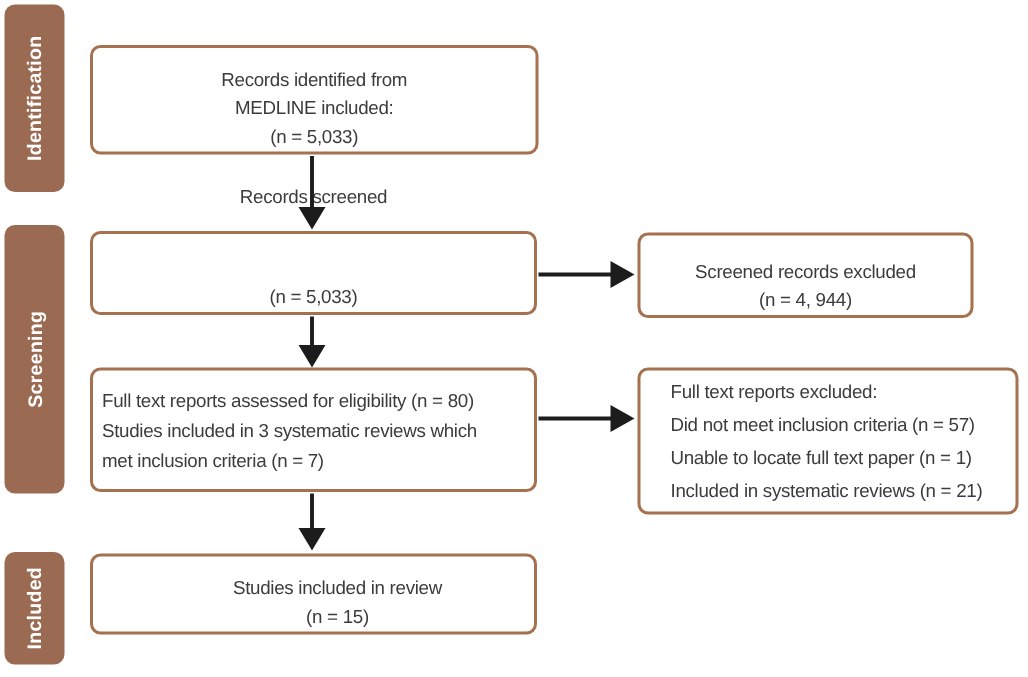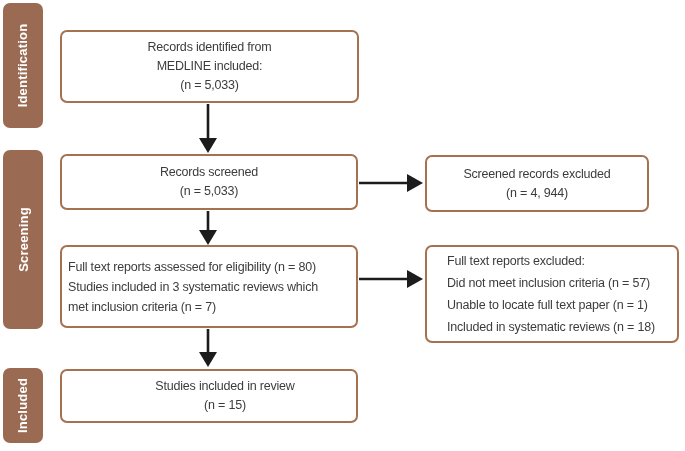--- a/index.html
+++ b/index.html
@@ -31,25 +31,25 @@
     position:absolute;
     background:#fff;
     border:2px solid var(--box-border,#a5714f);
     border-radius:7px;
     box-sizing:border-box;
     color:var(--text,#3c3c3c);
     font-size:12.5px;letter-spacing:-.2px;
     display:flex;flex-direction:column;justify-content:center;
   }
   .box .line{white-space:nowrap;line-height:19px;}
-  .box.center{align-items:center;text-align:center;}
+  .box.center{align-items:center;text-align:center;justify-content:flex-end;}
   .box.left{align-items:flex-start;text-align:left;}
 
   #box-records-identified{left:60px;top:30px;width:299px;height:73px;}
-  #box-records-screened{left:60px;top:154px;width:298px;height:56px;}
+  #box-records-screened{left:60px;top:154px;width:298px;height:56px;gap:48px;}
   #box-screened-excluded{left:425px;top:155px;width:224px;height:57px;}
   #box-fulltext-assessed{left:60px;top:245px;width:298px;height:83px;padding-left:6px;}
   #box-fulltext-assessed .line{line-height:20px;}
   #box-fulltext-excluded{left:425px;top:245px;width:254px;height:98px;padding-left:20px;}
   #box-fulltext-excluded .line{line-height:22px;}
   #box-studies-included{left:60px;top:369px;width:298px;height:54px;padding-left:32px;}
 
   
   #arrows{position:absolute;left:0;top:0;width:685px;height:451px;pointer-events:none;}
   #arrows path{stroke:var(--arrow,#1c1c1c);stroke-width:2.6;fill:none;}
@@ -89,21 +89,21 @@
   <div class="box left" id="box-fulltext-assessed">
     <div class="line">Full text reports assessed for eligibility (n = 80)</div>
     <div class="line">Studies included in 3 systematic reviews which</div>
     <div class="line">met inclusion criteria (n = 7)</div>
   </div>
 
   <div class="box left" id="box-fulltext-excluded">
     <div class="line">Full text reports excluded:</div>
     <div class="line">Did not meet inclusion criteria (n = 57)</div>
     <div class="line">Unable to locate full text paper (n = 1)</div>
-    <div class="line">Included in systematic reviews (n = 18)</div>
+    <div class="line">Included in systematic reviews (n = 21)</div>
   </div>
 
   <div class="box center" id="box-studies-included">
     <div class="line">Studies included in review</div>
     <div class="line">(n = 15)</div>
   </div>
 
   <svg id="arrows" viewBox="0 0 685 451" xmlns="http://www.w3.org/2000/svg">
     <g>
       <path d="M208 104 V139"></path>

